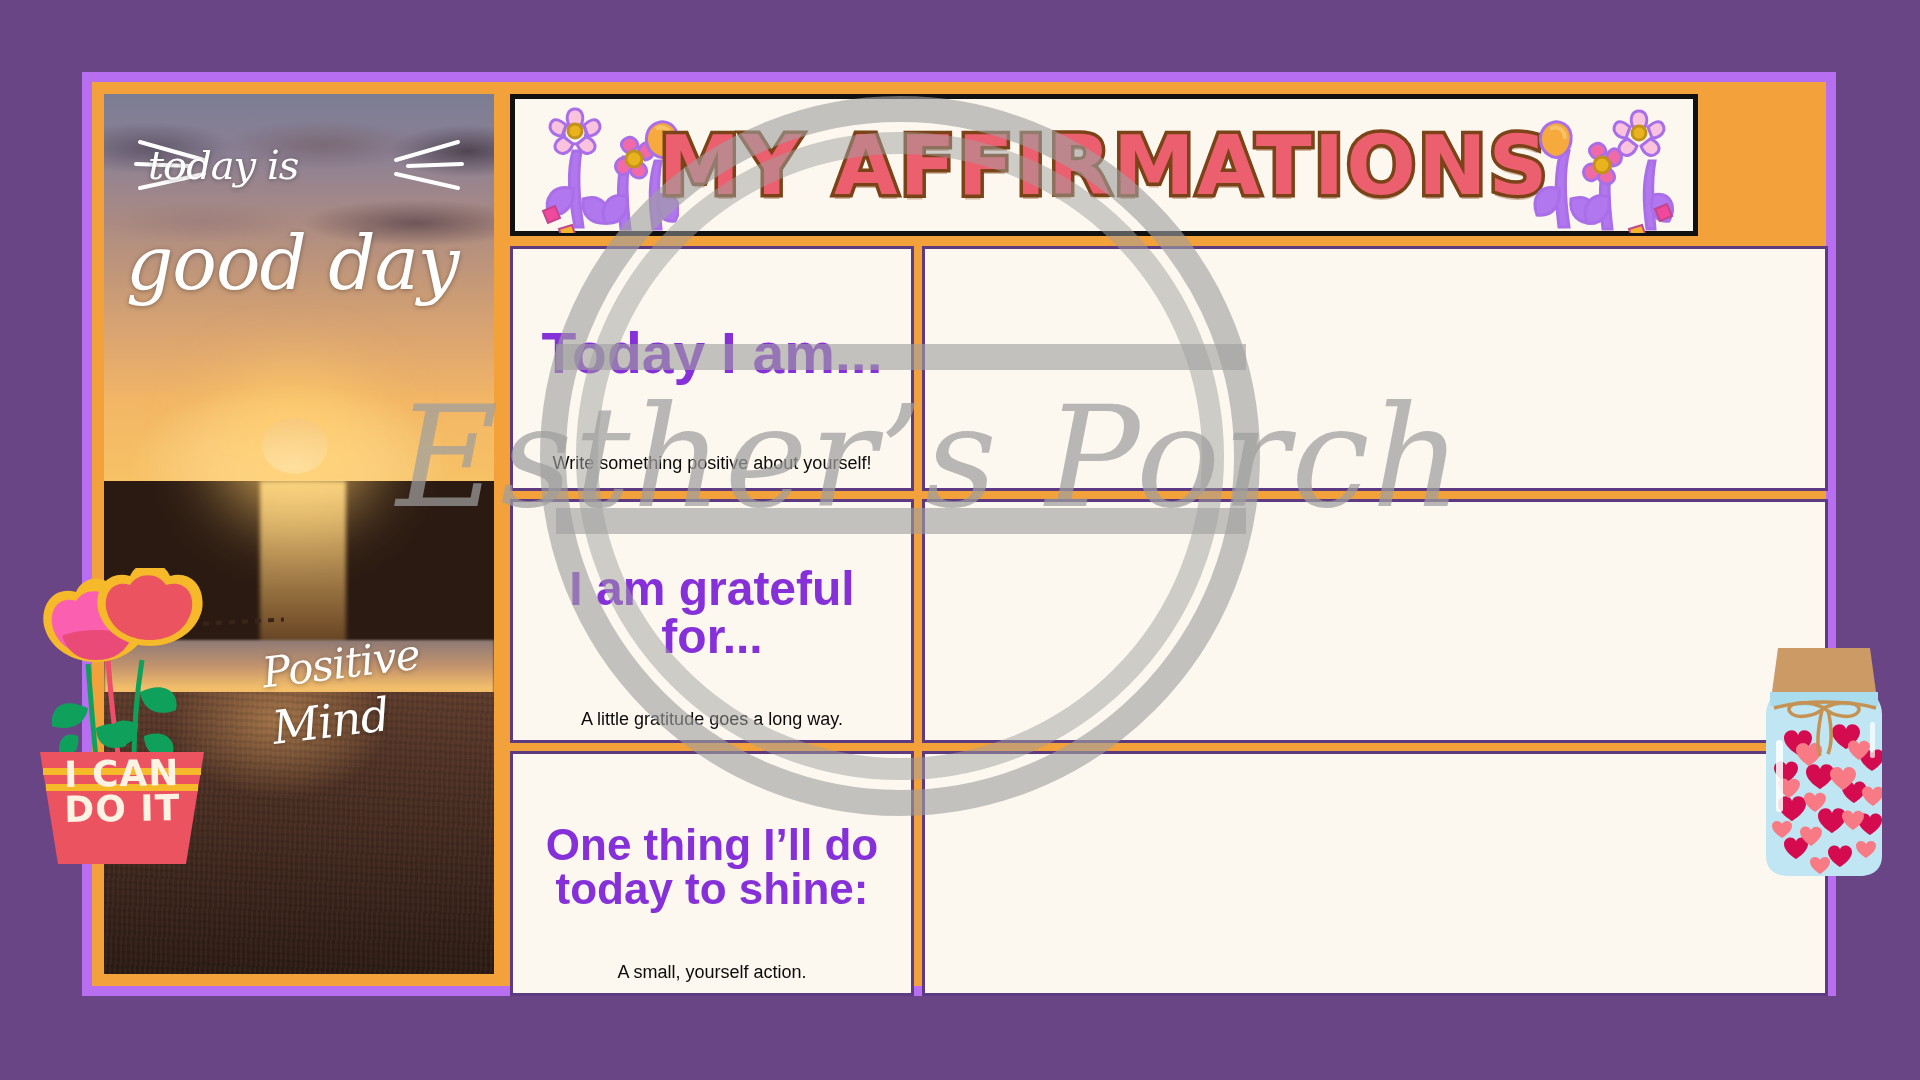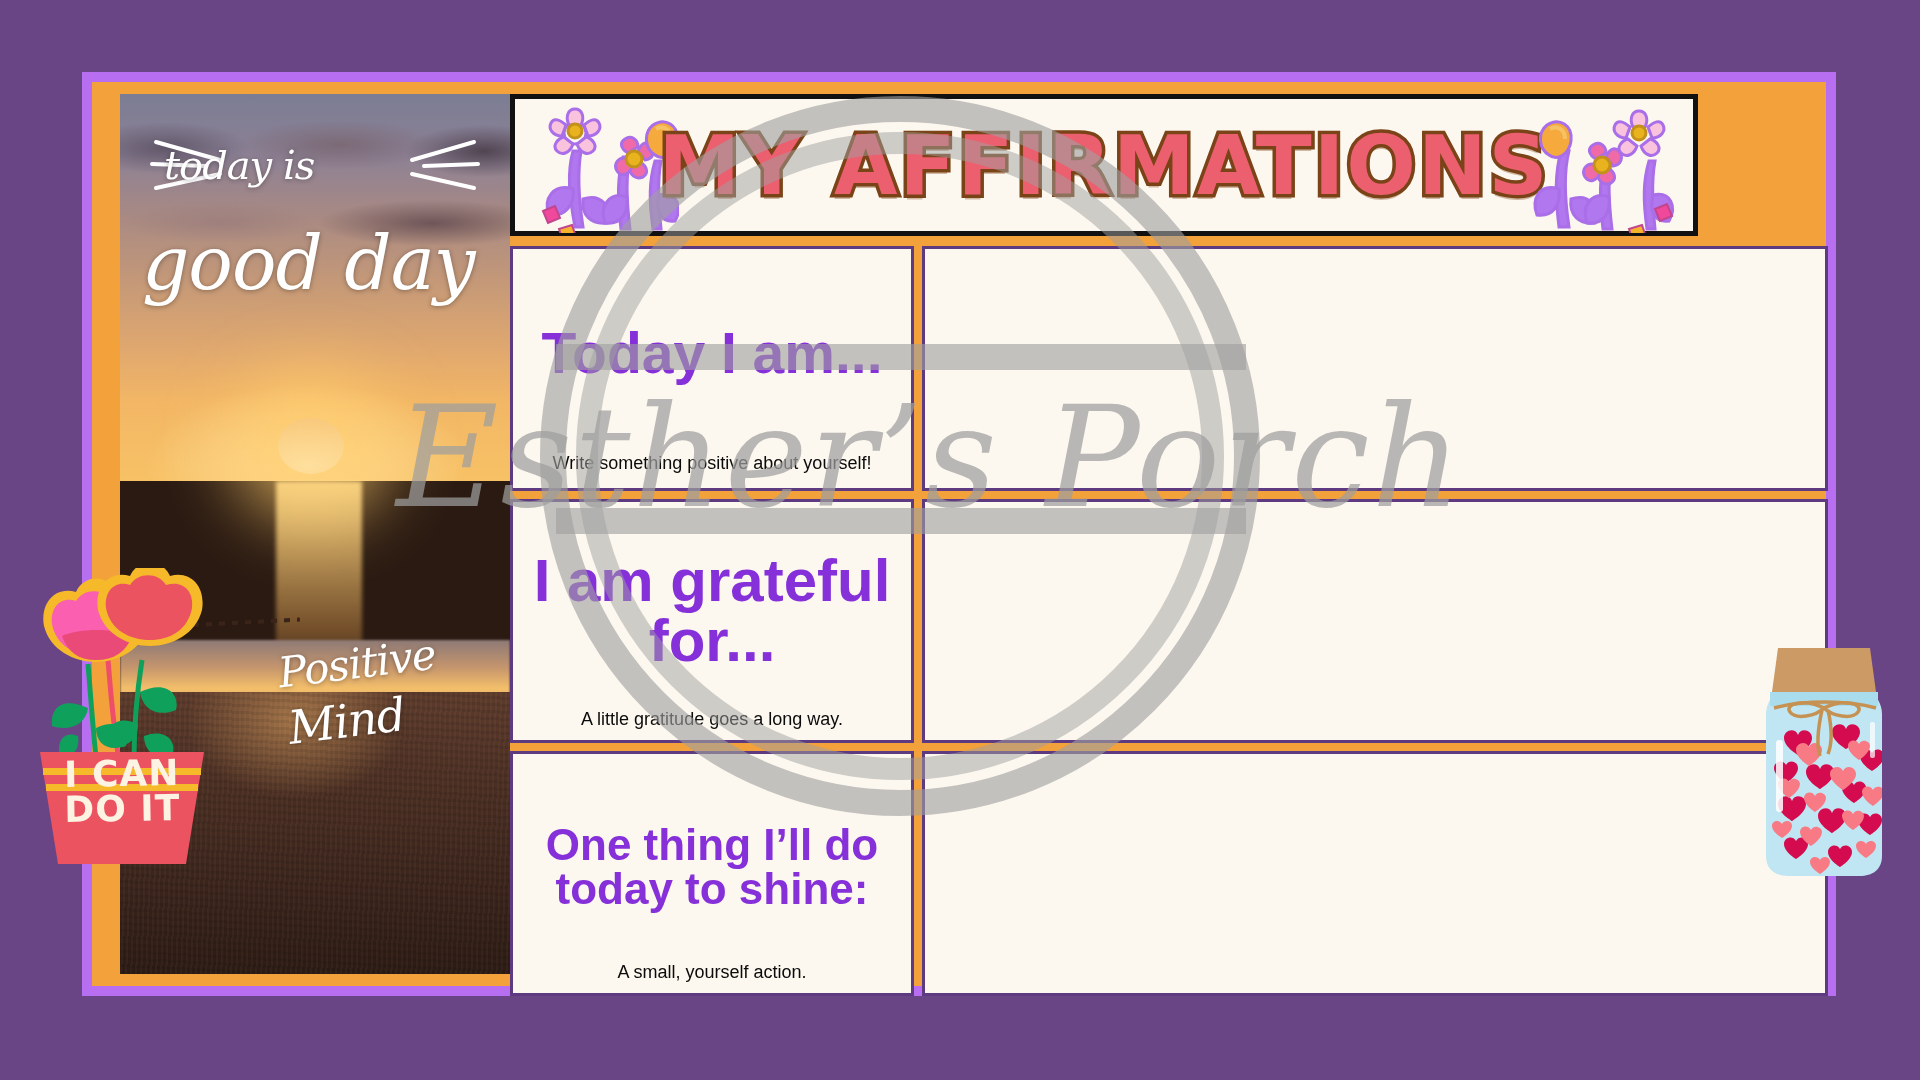--- a/index.html
+++ b/index.html
@@ -25,21 +25,21 @@
     position:relative;
   }
   #inner-area {
     position:relative;
     width:100%; height:100%;
   }
 
   
   #photo-col {
     position:absolute;
-    left:16px; top:0;
+    left:0; top:0;
     width:390px; height:100%;
     overflow:hidden;
     background:#2a1a12;
   }
   .sky {
     position:absolute; left:0; top:0; width:100%; height:44%;
     background:
       radial-gradient(ellipse 60% 30% at 48% 96%, rgba(255,225,160,.95), rgba(255,190,120,0) 70%),
       linear-gradient(180deg,#7b7d94 0%, #8d8195 16%, #a98a83 32%, #c79a77 50%, #e0a86f 66%, #f3b765 80%, #f7c165 100%);
   }
@@ -155,21 +155,21 @@
   }
   .prompt {
     position:absolute; left:8px; right:8px; top:50%;
     transform:translateY(-56%);
     text-align:center;
     color:#8530d8;
     font-weight:700;
     line-height:1.0;
   }
   .prompt.p1 { font-size:57px; transform:translateY(-75%); }
-  .prompt.p2 { font-size:60px; transform:translateY(-58%); }
+  .prompt.p2 { font-size:48px; transform:translateY(-58%); }
   .prompt.p3 { font-size:44px; transform:translateY(-58%); }
   .hint {
     position:absolute; left:6px; right:6px; bottom:10px;
     text-align:center;
     font-size:18px; font-weight:400; color:#0b0b0b;
   }
   .hint.h1 { bottom:14px; }
 
   
   #watermark {

